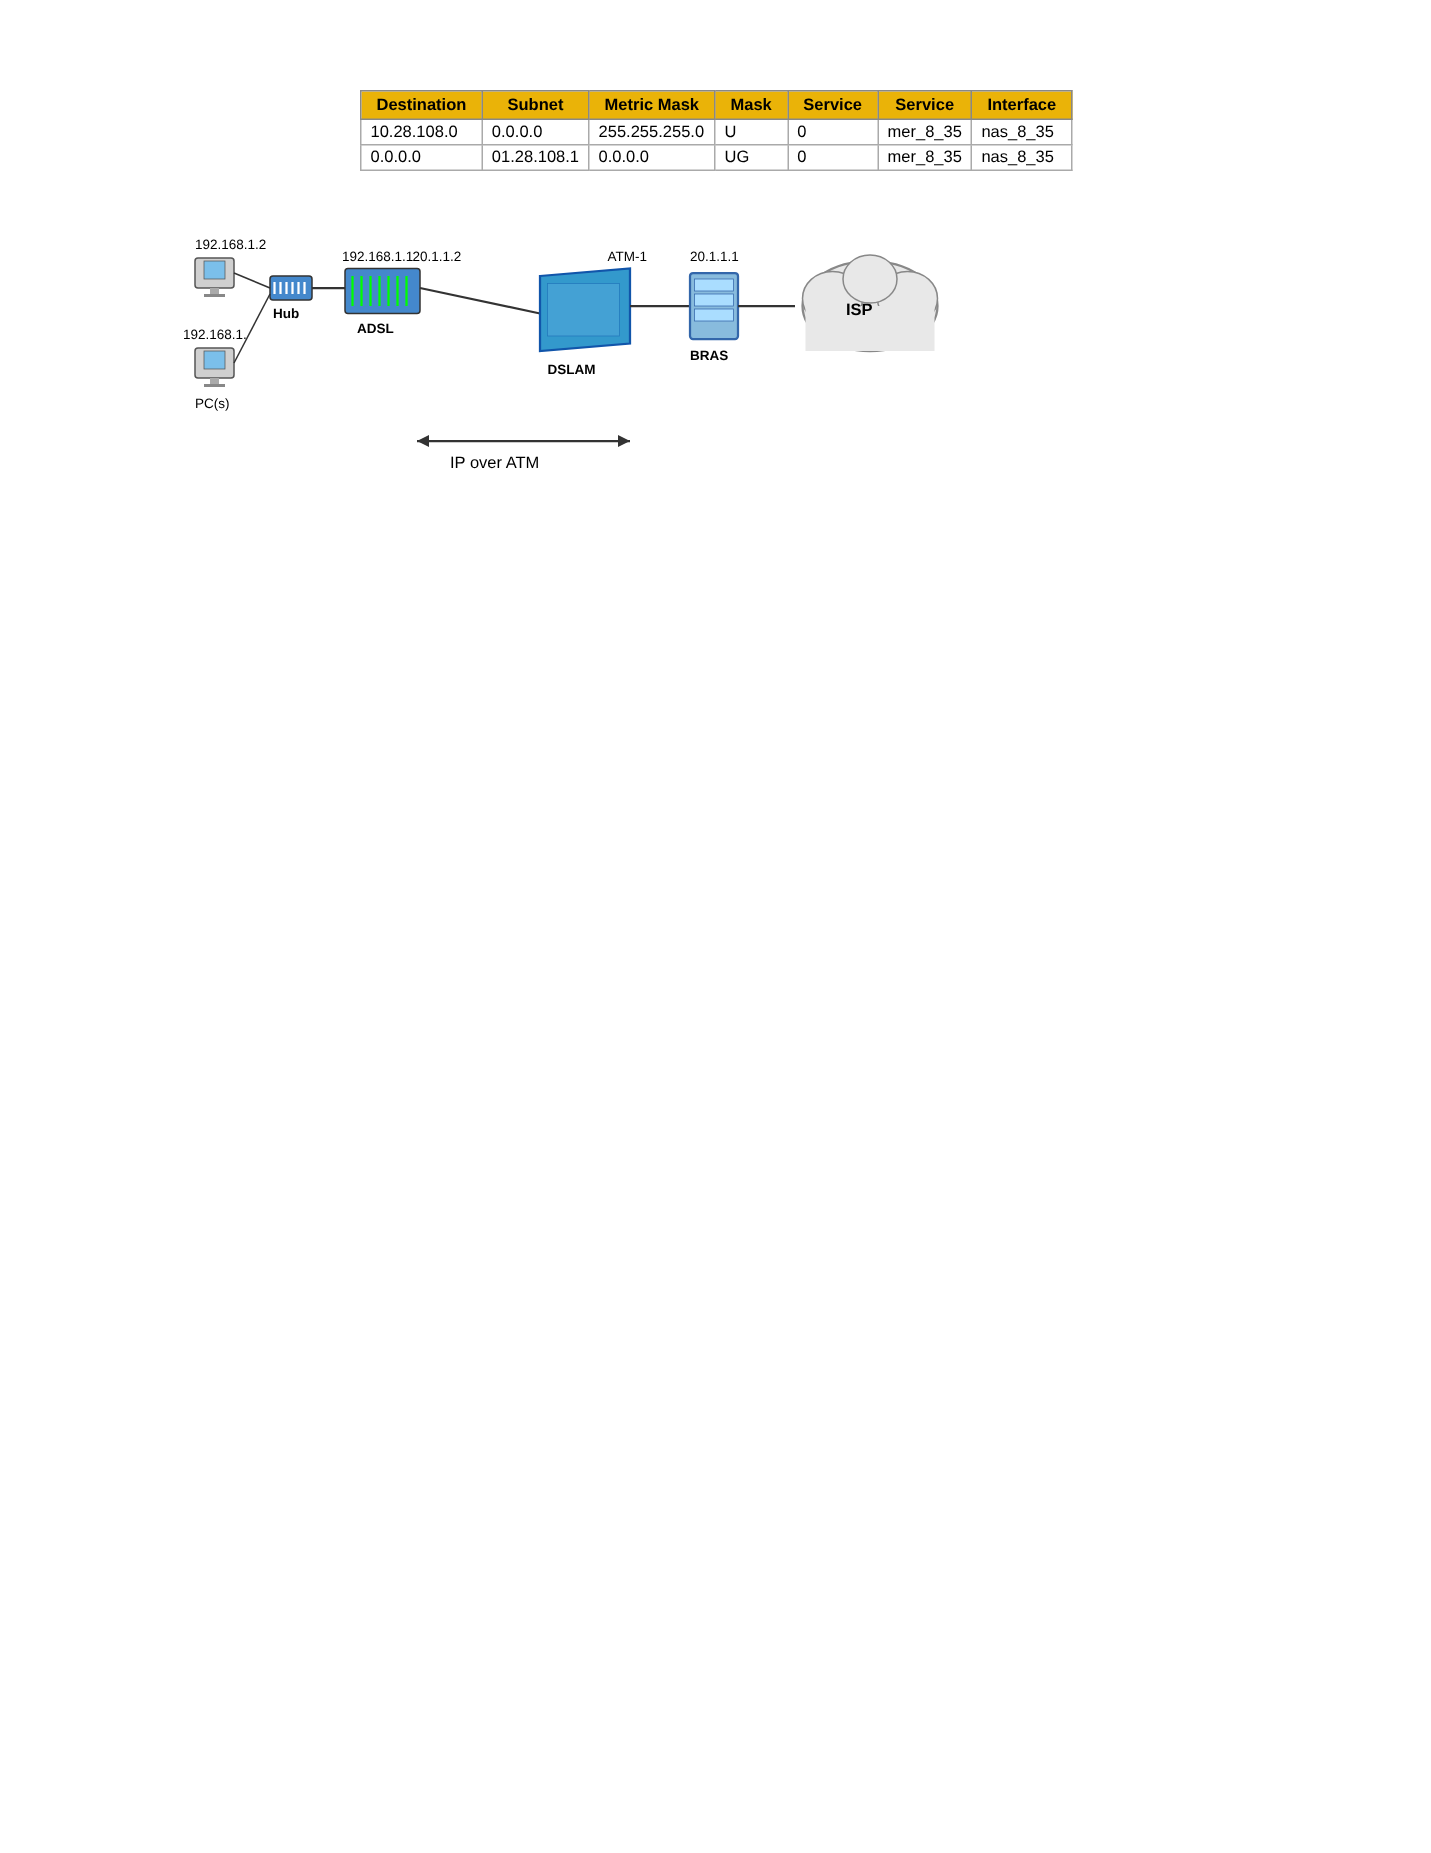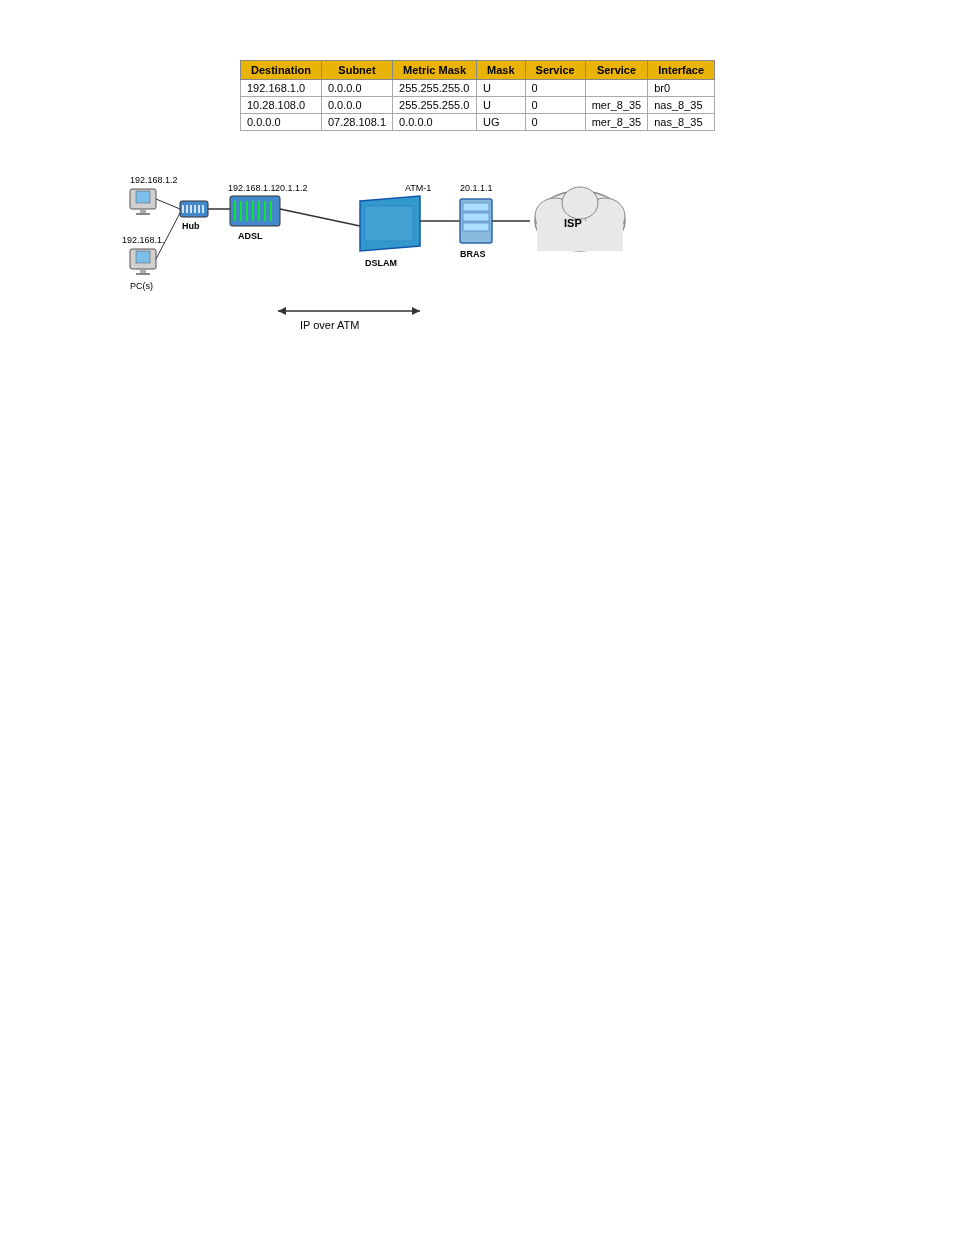--- a/index.html
+++ b/index.html
@@ -69,41 +69,32 @@
           <th>Destination</th>
           <th>Subnet</th>
           <th>Metric Mask</th>
           <th>Mask</th>
           <th>Service</th>
           <th>Service</th>
           <th>Interface</th>
         </tr>
       </thead>
       <tbody id="table-body">
-      <tr>
-            <td>192.168.1.0</td>
-            <td>0.0.0.0</td>
-            <td>255.255.255.0</td>
-            <td>U</td>
-            <td>0</td>
-            <td></td>
-            <td>br0</td>
-          </tr>
           <tr>
             <td>10.28.108.0</td>
             <td>0.0.0.0</td>
             <td>255.255.255.0</td>
             <td>U</td>
             <td>0</td>
             <td>mer_8_35</td>
             <td>nas_8_35</td>
           </tr>
           <tr>
             <td>0.0.0.0</td>
-            <td>07.28.108.1</td>
+            <td>01.28.108.1</td>
             <td>0.0.0.0</td>
             <td>UG</td>
             <td>0</td>
             <td>mer_8_35</td>
             <td>nas_8_35</td>
           </tr>
         </tbody>
     </table>
   </div>
 

